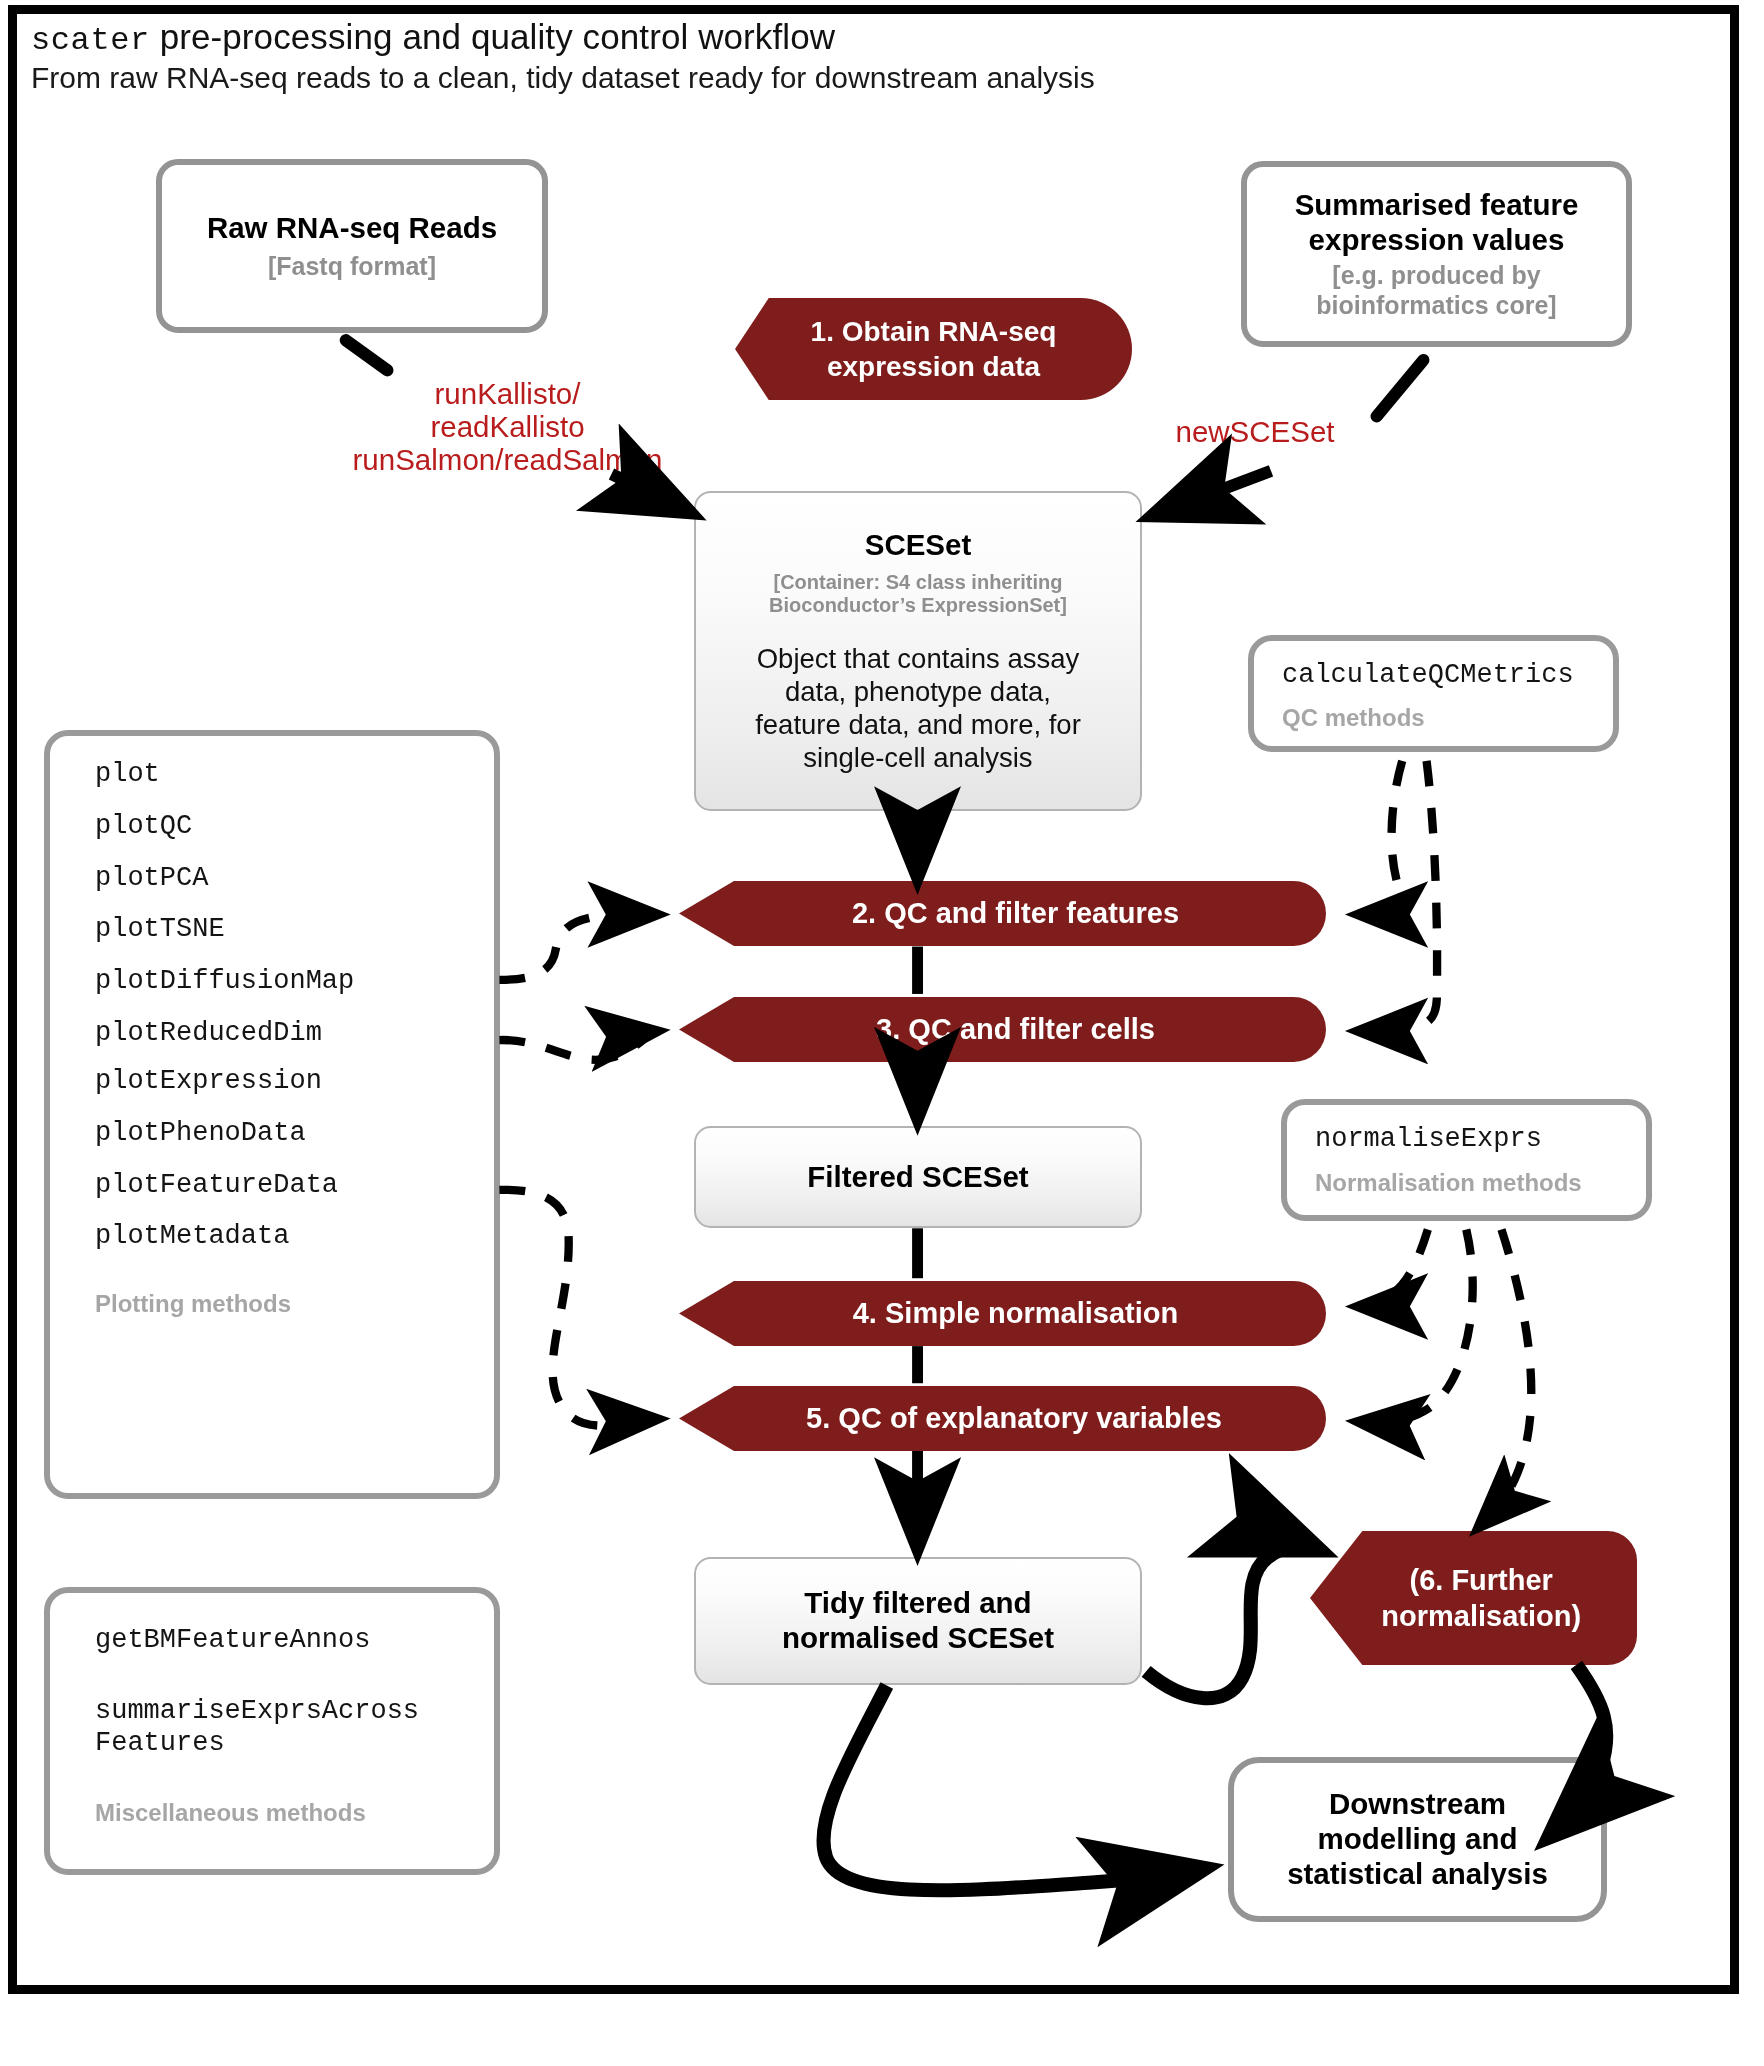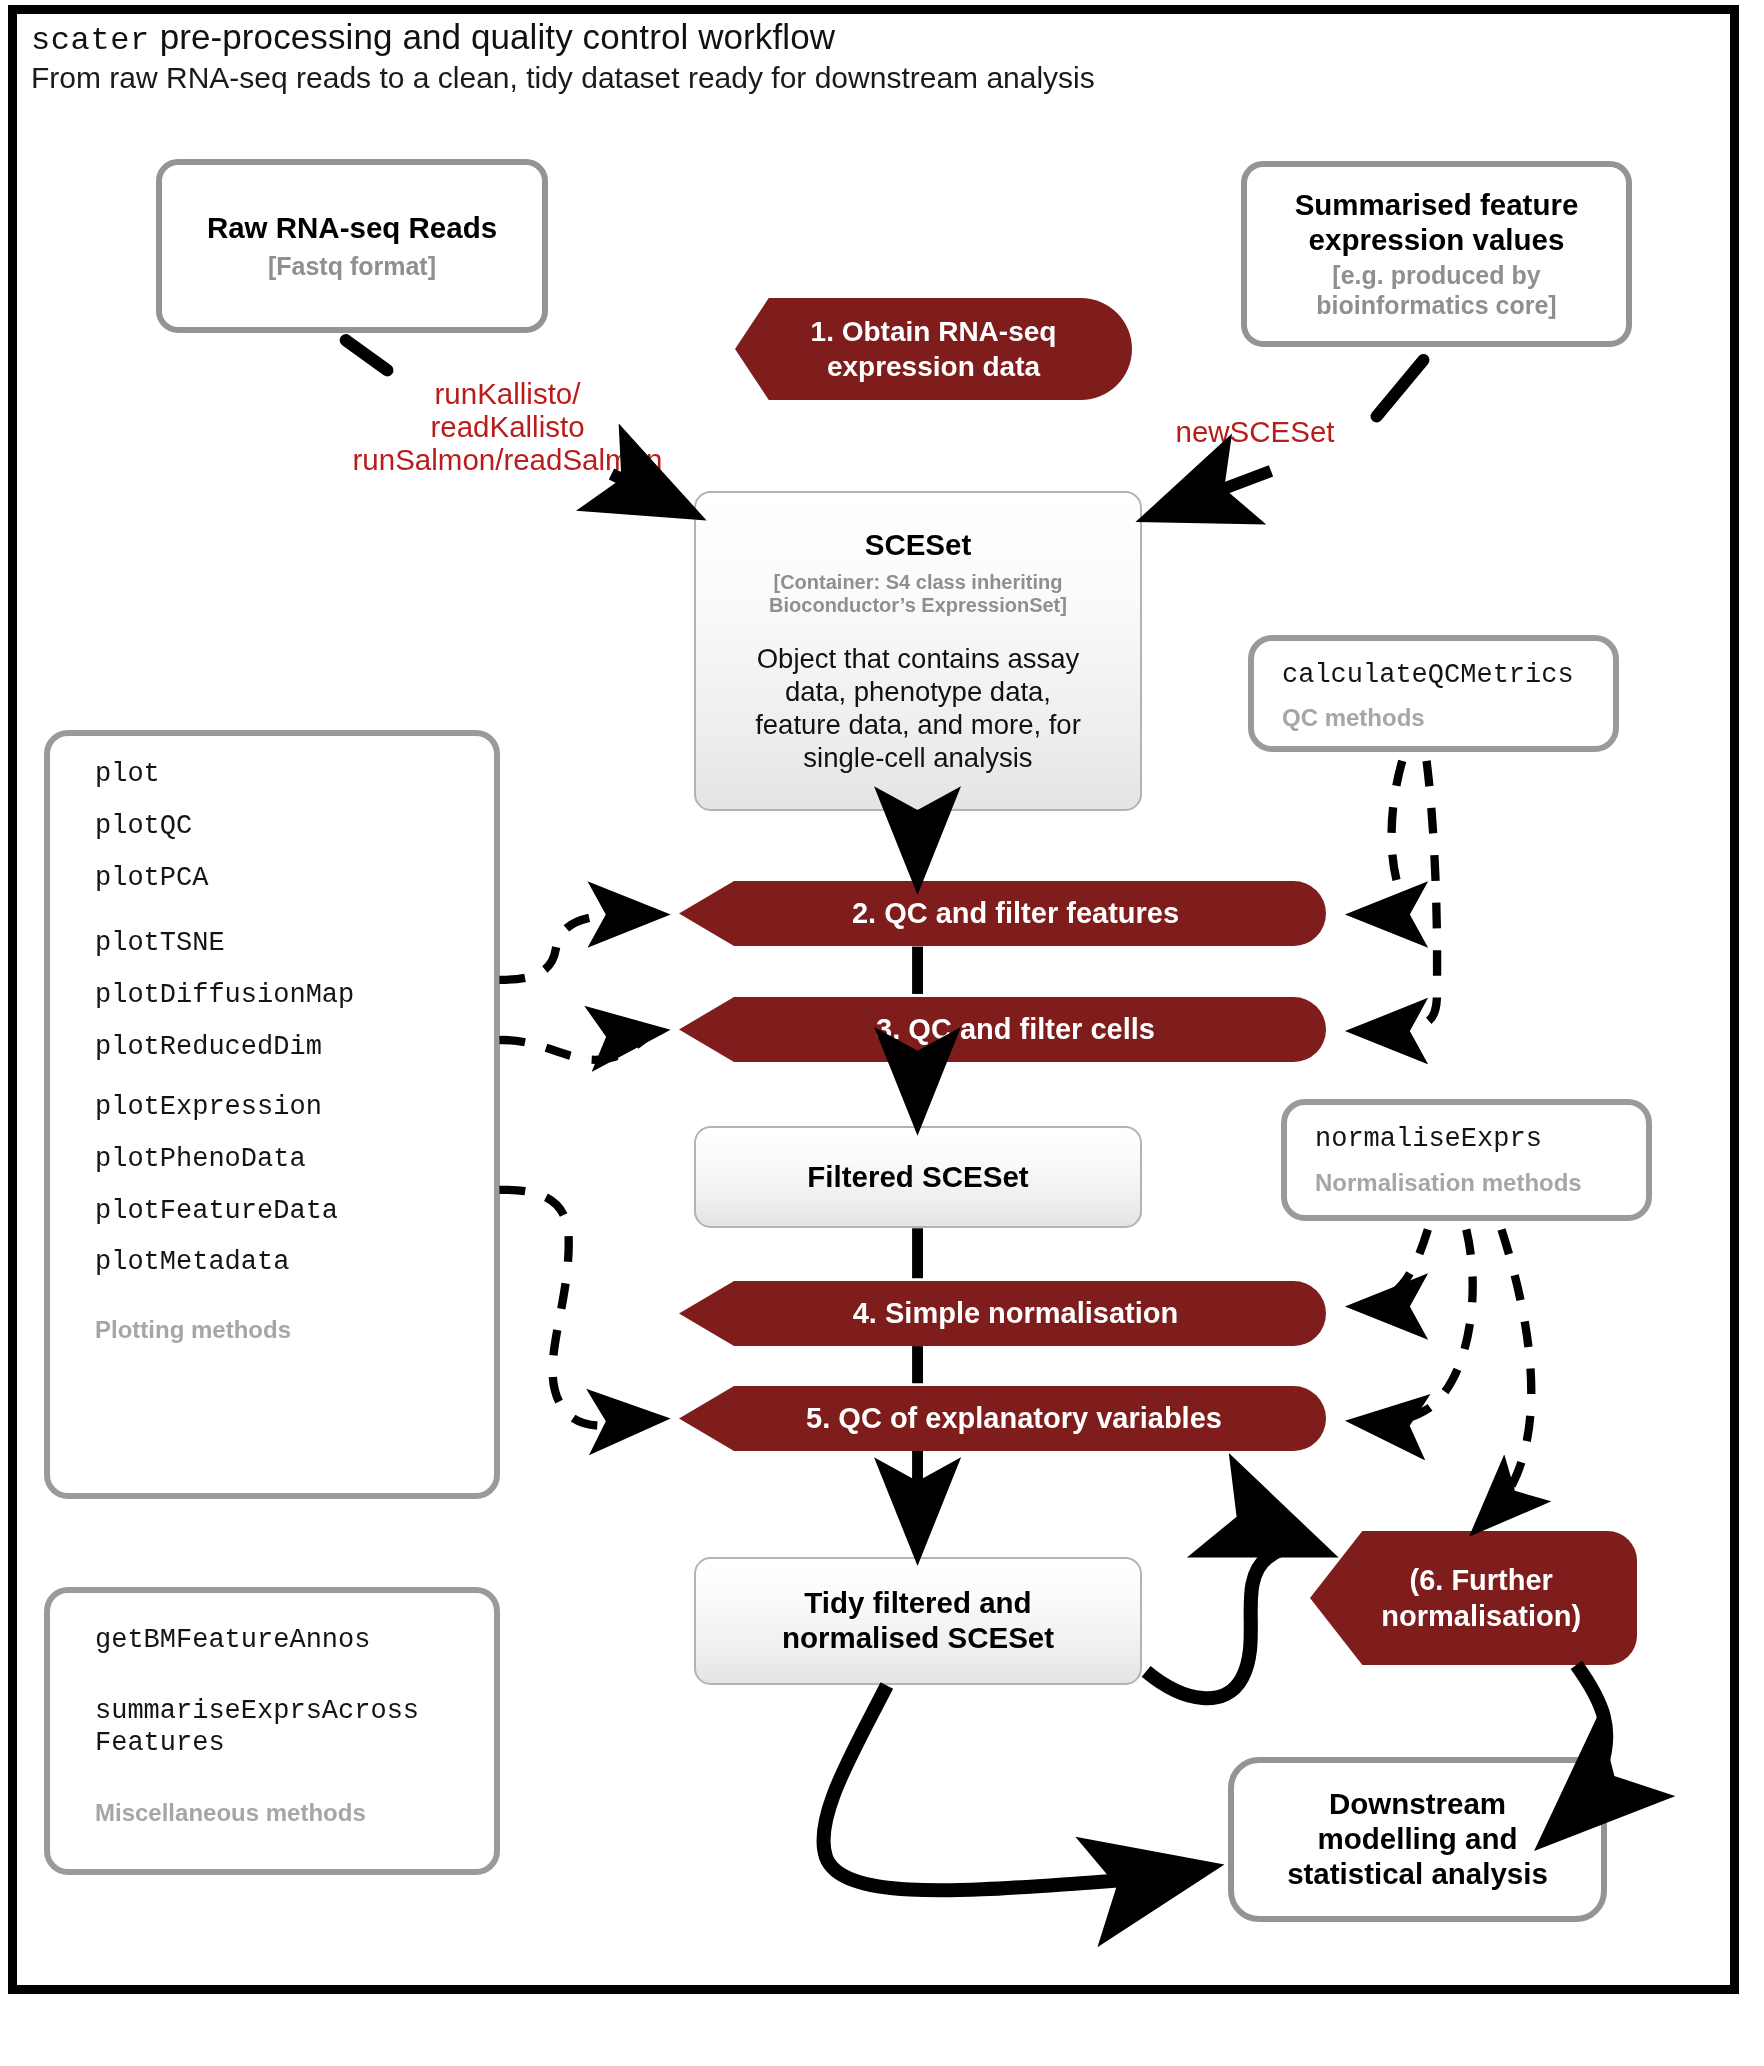--- a/index.html
+++ b/index.html
@@ -108,24 +108,24 @@
   </div>
 
   <div class="mlist" style="left:1248px;top:635px;width:371px;height:117px;padding:19px 0 0 28px;">
     <div class="item">calculateQCMetrics</div>
     <div class="cap" style="margin-top:13px;">QC methods</div>
   </div>
 
   <div class="mlist" style="left:44px;top:730px;width:456px;height:769px;padding:23px 0 0 45px;">
     <div class="item" style="margin-bottom:20.5px;">plot</div>
     <div class="item" style="margin-bottom:20.5px;">plotQC</div>
-    <div class="item" style="margin-bottom:34px;">plotPCA</div>
+    <div class="item" style="margin-bottom:20px;">plotPCA</div>
     <div class="item" style="margin-bottom:20.5px;">plotTSNE</div>
     <div class="item" style="margin-bottom:20.5px;">plotDiffusionMap</div>
-    <div class="item" style="margin-bottom:29px;">plotReducedDim</div>
+    <div class="item" style="margin-bottom:17px;">plotReducedDim</div>
     <div class="item" style="margin-bottom:20.5px;">plotExpression</div>
     <div class="item" style="margin-bottom:20.5px;">plotPhenoData</div>
     <div class="item" style="margin-bottom:20.5px;">plotFeatureData</div>
     <div class="item" style="margin-bottom:37px;">plotMetadata</div>
     <div class="cap">Plotting methods</div>
   </div>
 
   <div class="proc pill" style="left:679px;top:881px;width:647px;height:65px;">
     <div class="ttlw" style="font-size:29px;padding-left:26px;">2. QC and filter features</div>
   </div>

